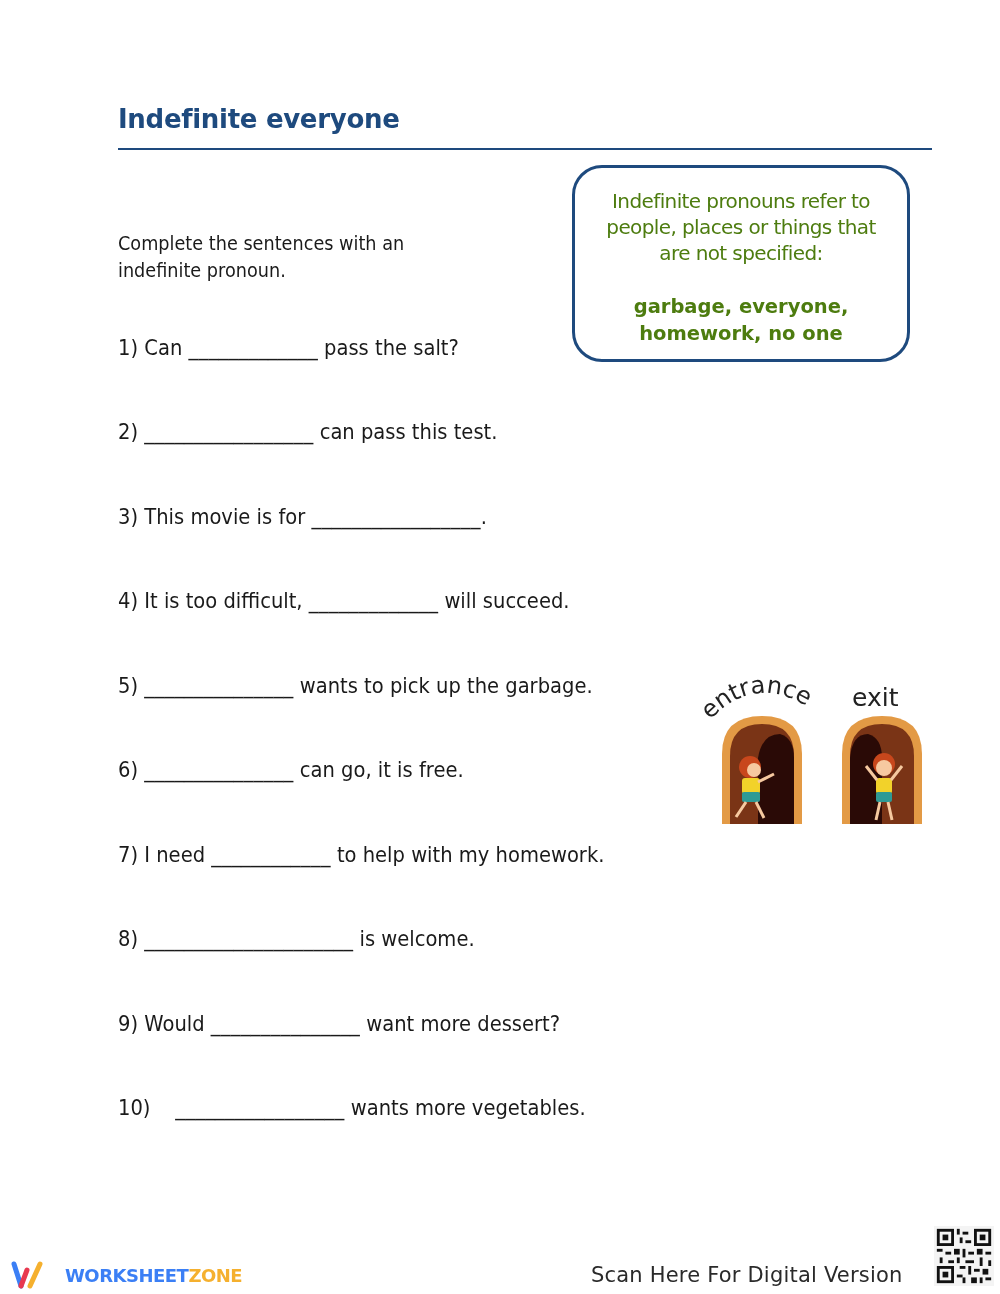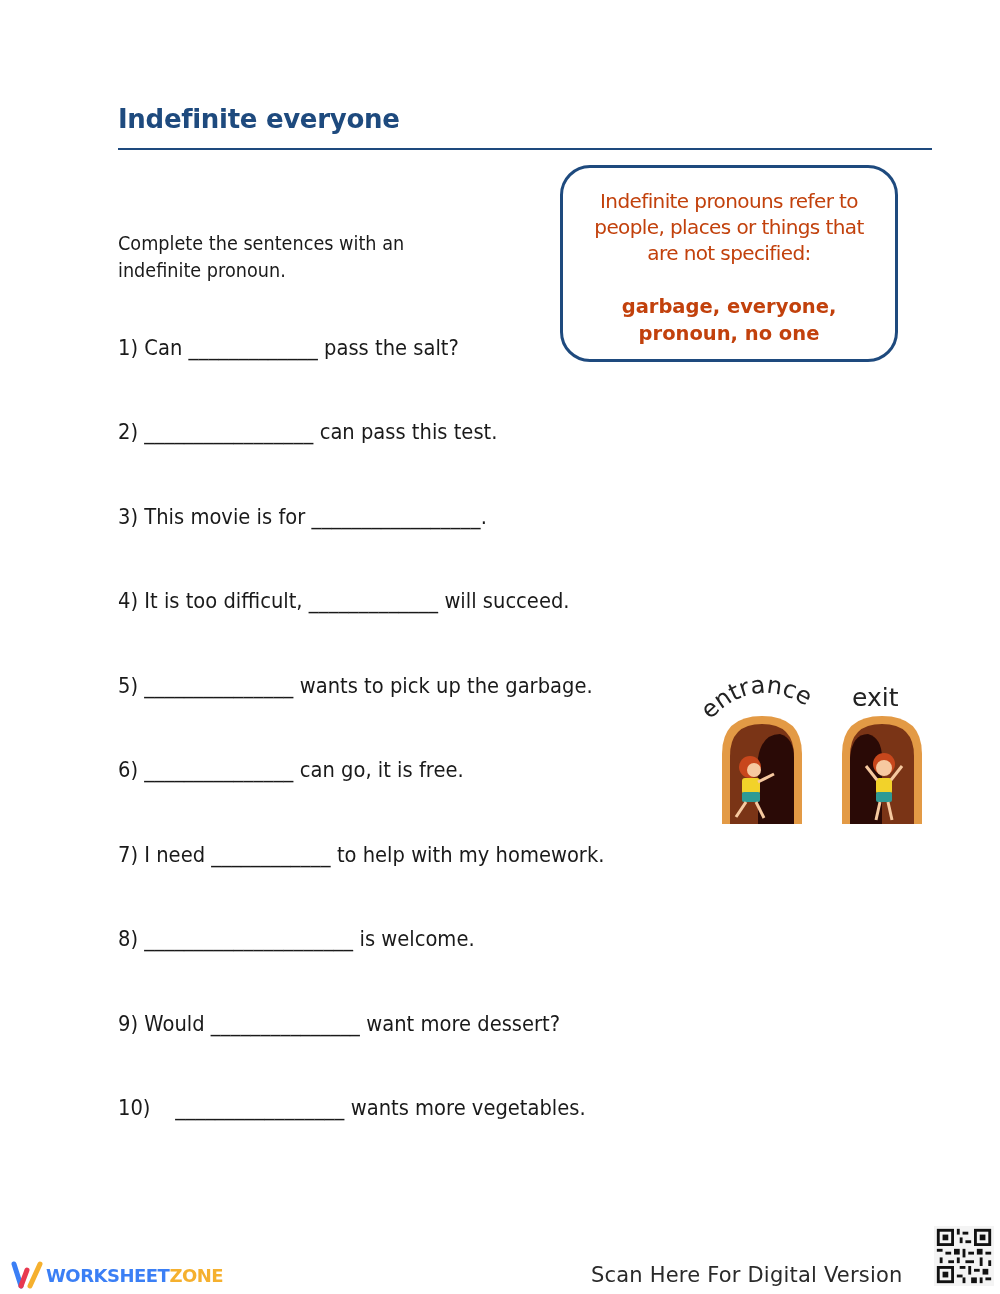--- a/index.html
+++ b/index.html
@@ -14,43 +14,43 @@
   }
   .title-rule {
     position: absolute; left: 118px; top: 148px; width: 814px; height: 2px; background: #1e4a7e;
   }
   .instructions {
     position: absolute; left: 118px; top: 230px; width: 380px;
     font-size: 19px; line-height: 27px; color: #1a1a1a;
     transform: scaleX(0.93); transform-origin: left top;
   }
   .info-box {
-    position: absolute; left: 560px; top: 165px; width: 338px; height: 197px;
+    position: absolute; left: 572px; top: 165px; width: 338px; height: 197px;
     border: 3px solid #1e4a7e; border-radius: 30px; box-sizing: border-box;
-    text-align: center; color: #c2410c;
+    text-align: center; color: #4d7c0f;
   }
   .info-text {
     margin: 20px 14px 0 14px; font-size: 20px; line-height: 26px; letter-spacing: -0.6px;
   }
   .info-words {
     margin-top: 27px; font-weight: bold; font-size: 19.5px; line-height: 27px;
   }
   .question {
     position: absolute; left: 118px; font-size: 21px; color: #1a1a1a; white-space: pre;
     transform: scaleX(0.93); transform-origin: left top;
   }
   .blank { letter-spacing: 0.2px; }
   .illustration {
     position: absolute; left: 700px; top: 672px; width: 230px; height: 160px;
   }
   .footer-logo {
     position: absolute; left: 10px; top: 1258px; height: 34px; display: flex; align-items: center;
   }
   .logo-text {
-    font-family: "DejaVu Sans", sans-serif; font-weight: bold; font-size: 18px; margin-left: 2px;
+    font-family: "DejaVu Sans", sans-serif; font-weight: bold; font-size: 18px; margin-left: 21px;
     letter-spacing: -0.5px;
   }
   .logo-a { color: #3b7ff5; }
   .logo-b { color: #f5b02e; }
   .scan-text {
     position: absolute; left: 591px; top: 1263px; font-size: 21px; color: #2a2a2a;
     font-family: "DejaVu Sans", sans-serif; letter-spacing: 0.2px;
   }
   .qr {
     position: absolute; left: 934px; top: 1226px; width: 60px; height: 60px; background: #f4f4f4;
@@ -61,21 +61,21 @@
 
 <div class="title">Indefinite everyone</div>
 <div class="title-rule"></div>
 
 <div class="instructions">Complete the sentences with an indefinite pronoun.</div>
 
 <div class="info-box">
   <div class="info-text">Indefinite pronouns refer to people, places or things that are not specified:</div>
   <div class="info-words">
     <div>garbage, everyone,</div>
-    <div>pronoun, no one</div>
+    <div>homework, no one</div>
   </div>
 </div>
 
 <div class="question" style="top:336px"><span>1)</span> <span>Can </span><span class="blank">_____________</span><span> pass the salt?</span></div>
 
 <div class="question" style="top:420px"><span>2)</span><span> </span><span class="blank">_________________</span><span> can pass this test.</span></div>
 
 <div class="question" style="top:505px"><span>3)</span> <span>This movie is for </span><span class="blank">_________________</span><span>.</span></div>
 
 <div class="question" style="top:589px"><span>4)</span> <span>It is too difficult, </span><span class="blank">_____________</span><span> will succeed.</span></div>

